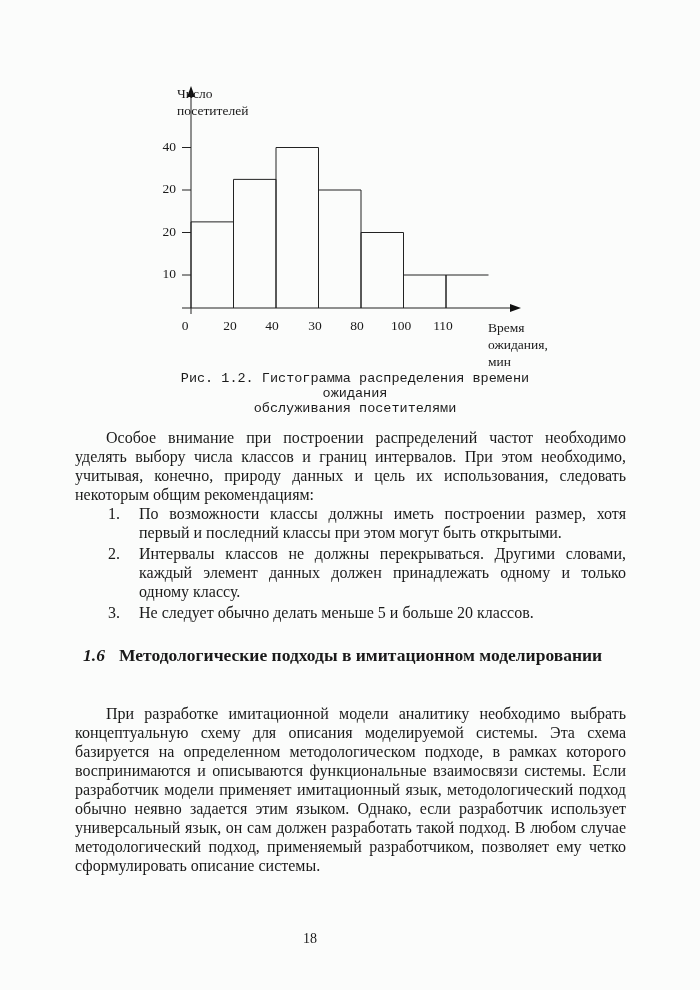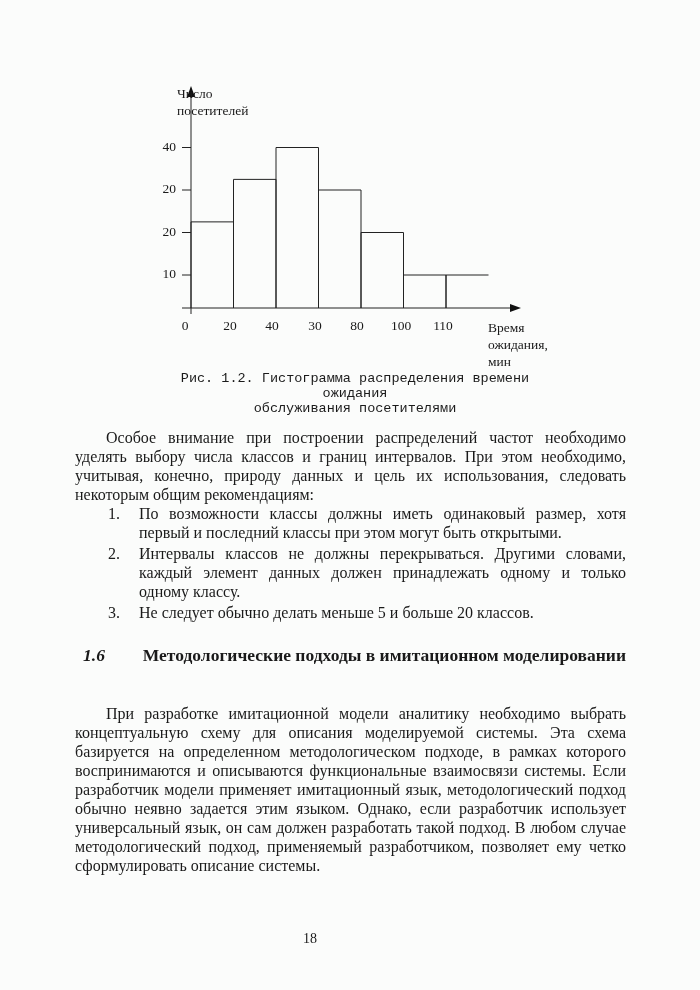--- a/index.html
+++ b/index.html
@@ -13,21 +13,21 @@
   .xtick { position: absolute; font-size: 13.5px; top: 318px; width: 30px; text-align: center; }
   .xlabel { position: absolute; left: 488px; top: 319px; font-size: 13.5px; line-height: 17px; }
   .caption { position: absolute; left: 150px; top: 371px; width: 410px; text-align: center; font-size: 13.5px; line-height: 15px; font-family: Liberation Mono, monospace; }
   .text { position: absolute; left: 75px; width: 551px; font-size: 16px; line-height: 19px; text-align: justify; }
   .para { text-indent: 31px; margin: 0; }
   .list { margin: 0; padding: 0; list-style: none; }
   .list li { position: relative; padding-left: 64px; text-align: justify; }
   .list .num { position: absolute; left: 33px; }
   .heading { position: absolute; left: 75px; top: 644px; width: 551px; font-weight: bold; font-size: 17.5px; line-height: 22px; }
   .heading .hnum { position: absolute; left: 8px; font-style: italic; }
-  .heading .htext { display: block; padding-left: 44px; text-align: right; }
+  .heading .htext { display: block; padding-left: 44px; }
   .page-num { position: absolute; left: 0; width: 620px; text-align: center; top: 931px; font-size: 14px; }
 </style>
 </head>
 <body>
 
 <div>
   <svg class="chart-svg" width="700" height="370" viewBox="0 0 700 370">
     <g stroke="#222" stroke-width="1" fill="none" id="bars">
         <path d="M191,308 L191,221.875 L233.5,221.875 L233.5,308"></path>
         <path d="M233.5,308 L233.5,179.375 L276,179.375 L276,308"></path>
@@ -78,21 +78,21 @@
     <div>Рис. 1.2. Гистограмма распределения времени ожидания</div>
     <div>обслуживания посетителями</div>
   </div>
 </div>
 
 <div class="text" style="top:428px">
   <p class="para">Особое внимание при построении распределений частот необходимо уделять выбору числа классов и границ интервалов. При этом необходимо, учитывая, конечно, природу данных и цель их использования, следовать некоторым общим рекомендациям:</p>
   <ul class="list">
     <li>
       <span class="num">1.</span>
-      <span>По возможности классы должны иметь одинаковый размер, хотя первый и последний классы при этом могут быть открытыми.</span>
+      <span>По возможности классы должны иметь построении размер, хотя первый и последний классы при этом могут быть открытыми.</span>
     </li>
     <li style="margin-top:2px">
       <span class="num">2.</span>
       <span>Интервалы классов не должны перекрываться. Другими словами, каждый элемент данных должен принадлежать одному и только одному классу.</span>
     </li>
     <li style="margin-top:2px">
       <span class="num">3.</span>
       <span>Не следует обычно делать меньше 5 и больше 20 классов.</span>
     </li>
   </ul>

